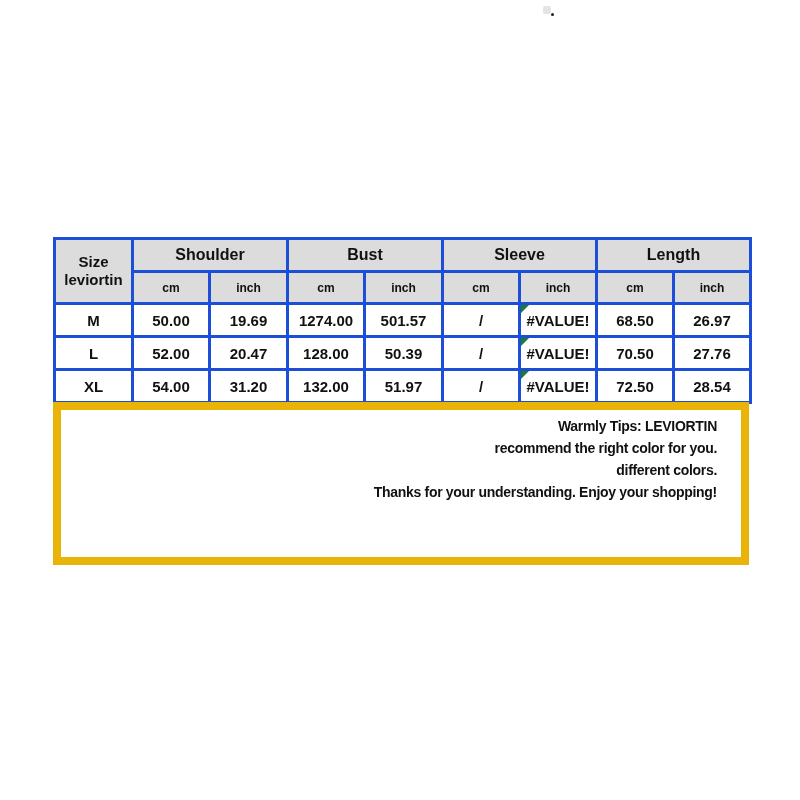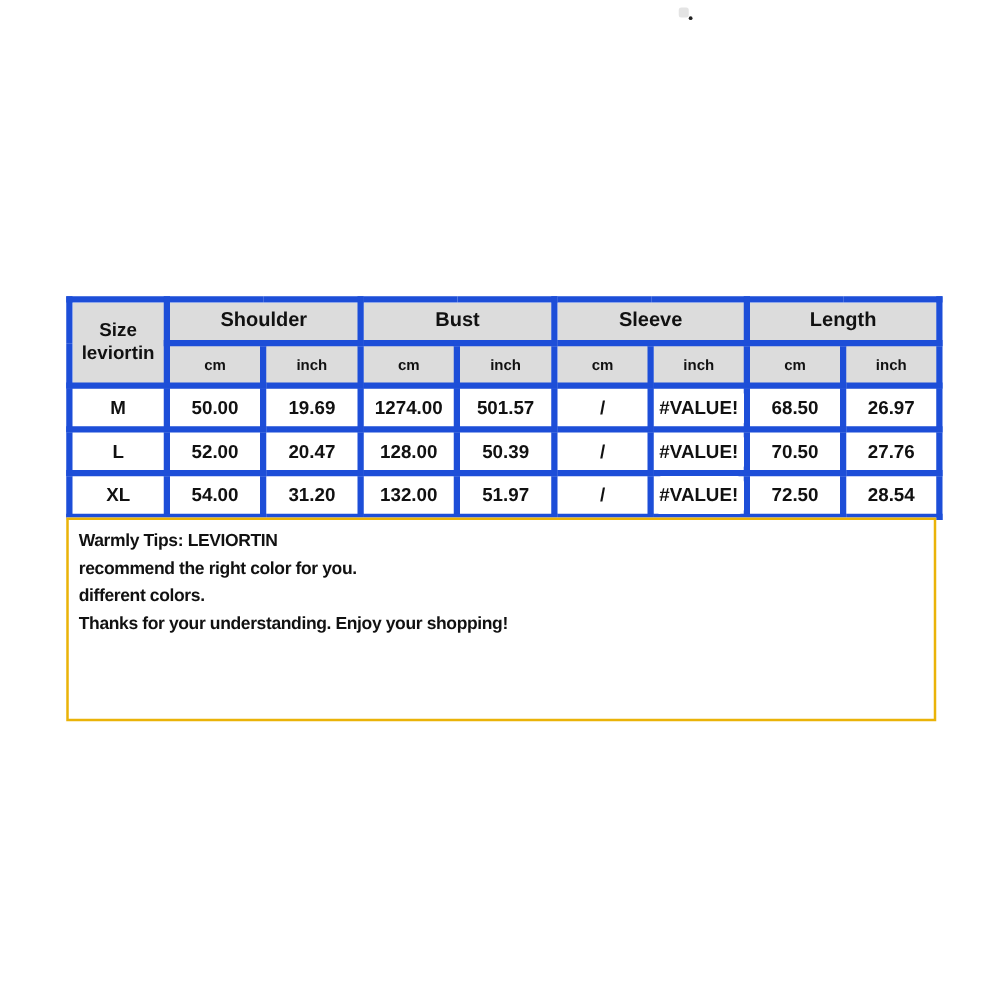--- a/index.html
+++ b/index.html
@@ -14,36 +14,36 @@
   }
   .speck-dot{
     position:absolute;left:551px;top:13px;width:3px;height:3px;
     background:#222;border-radius:50%;
   }
   .chart-wrap{position:absolute;left:53px;top:237px;width:696px;}
   table.size-table{
     border-collapse:collapse;table-layout:fixed;width:696px;
   }
   table.size-table td{
-    border:5px solid #1d4ed8;text-align:center;vertical-align:middle;
+    border:3px solid #1d4ed8;text-align:center;vertical-align:middle;
     padding:0;overflow:hidden;white-space:nowrap;
   }
   .group-row td,.unit-row td{background:#dcdcdc;}
   .group-row td{height:30px;font-size:16px;}
   .unit-row td{height:29px;font-size:12px;}
   td.corner{font-size:15px;line-height:1.2;}
   .data-row td{height:30px;font-size:15px;background:#fff;}
-  td.err-cell{position:relative;border-radius:15px;}
+  td.err-cell{position:relative;}
   .err-tri{
     position:absolute;left:0;top:0;width:0;height:0;
     border-top:8px solid #1e7b34;border-right:8px solid transparent;
   }
   .tips-panel{
-    margin-top:-2px;border:2px solid #eab308;height:163px;box-sizing:border-box;
-    padding:5px 24px 0 8px;text-align:left;overflow:hidden;background:#fff;
+    margin-top:-2px;border:8px solid #eab308;height:163px;box-sizing:border-box;
+    padding:5px 24px 0 8px;text-align:right;overflow:hidden;background:#fff;
   }
   .tips-line{
     font-size:14px;line-height:22px;letter-spacing:-0.3px;white-space:nowrap;
   }
 </style>
 </head>
 <body>
 
 <div class="speck-x"></div>
 <div class="speck-dot"></div>

